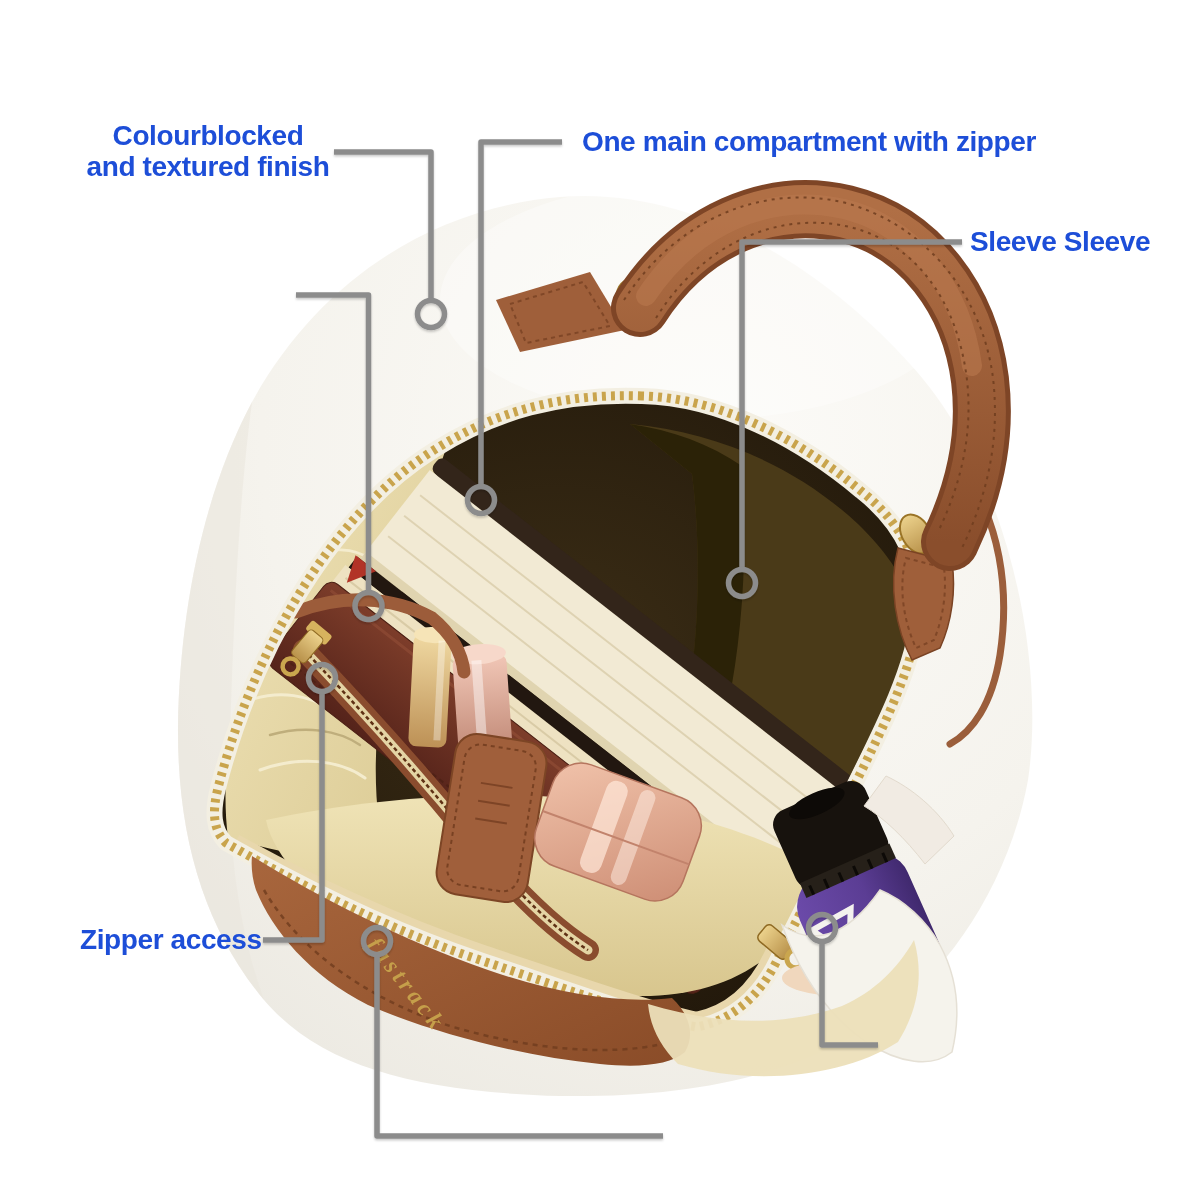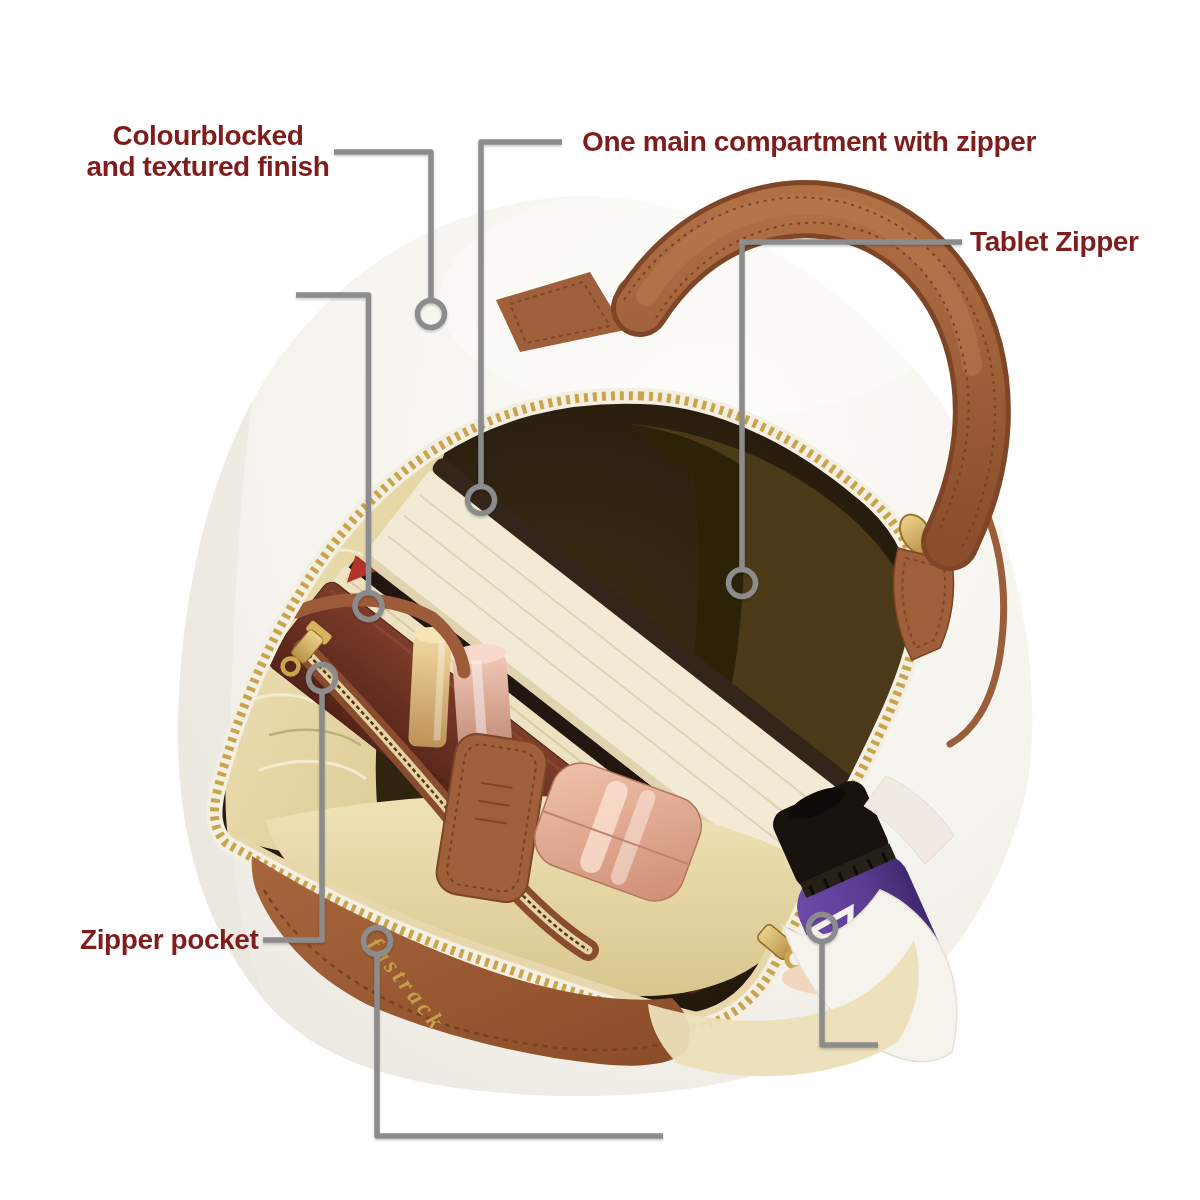--- a/index.html
+++ b/index.html
@@ -2,21 +2,21 @@
 <html><head>
 <meta charset="utf-8">
 <style>
   html,body{margin:0;padding:0;background:#ffffff;}
   .stage{
     position:relative;width:1200px;height:1200px;background:#ffffff;
     overflow:hidden;font-family:"Liberation Sans",sans-serif;
   }
   .stage svg{position:absolute;left:0;top:0;}
   .label{
-    position:absolute;color:#7f1d1d;font-weight:700;font-size:28px;
+    position:absolute;color:#1d4ed8;font-weight:700;font-size:28px;
     line-height:31px;letter-spacing:-0.4px;white-space:nowrap;
   }
   .label.centered{text-align:center;}
 </style>
 </head>
 <body>
 
 <div class="stage">
 
 <svg width="1200" height="1200" viewBox="0 0 1200 1200">
@@ -290,25 +290,25 @@
 <div class="label centered" style="left:38px;top:120px;width:340px;">
   <div>Colourblocked</div>
   <div>and textured finish</div>
 </div>
 
 <div class="label" style="left:582px;top:126px;">
   <div>One main compartment with zipper</div>
 </div>
 
 <div class="label" style="left:970px;top:226px;">
-  <div>Tablet Zipper</div>
+  <div>Sleeve Sleeve</div>
 </div>
 
 
 <div class="label" style="left:80px;top:924px;">
-  <div>Zipper pocket</div>
+  <div>Zipper access</div>
 </div>
 
 <div class="label centered" style="left:854px;top:1002px;width:300px;">
 </div>
 
 
 </div>
 
 </body></html>

